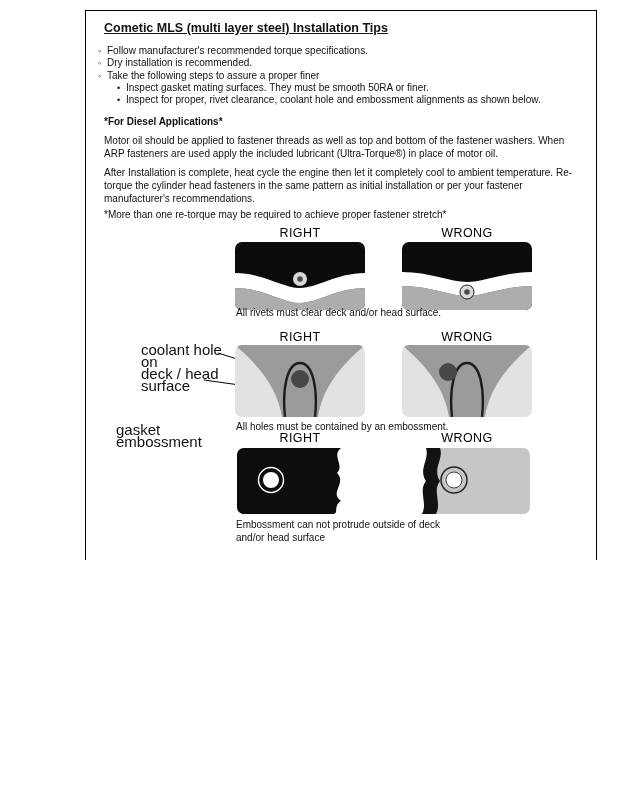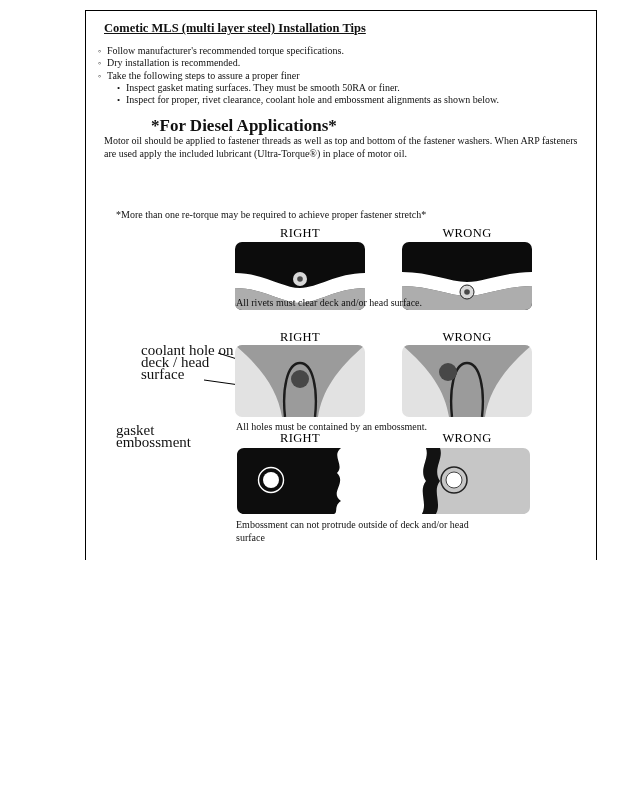--- a/index.html
+++ b/index.html
@@ -1,28 +1,28 @@
 <!DOCTYPE html>
 <html><head>
 <meta charset="utf-8">
 <style>
   html,body{margin:0;padding:0;background:#ffffff;}
   .page{position:relative;width:618px;height:560px;background:#ffffff;
-        font-family:Liberation Serif, serif;color:#111;overflow:hidden;}
+        font-family:Liberation Sans, sans-serif;color:#111;overflow:hidden;}
   .abs{position:absolute;}
   .frame{left:85px;top:10px;width:510px;height:761px;border:1.5px solid #000;}
   .title{left:104px;top:21px;font-size:12.5px;font-weight:bold;text-decoration:underline;white-space:nowrap;}
   .tips{left:98px;top:45px;width:488px;font-size:10px;line-height:12.3px;}
   .tip{display:flex;}
   .tip .mk{width:9px;flex:0 0 9px;font-size:9px;}
   .subtips{margin-left:19px;}
   .subtips .mk{font-size:9px;}
-  .h2{left:104px;top:116px;font-size:17px;font-weight:bold;margin-left:47px;}
+  .h2{left:104px;top:116px;font-size:10px;font-weight:bold;}
   .para{left:104px;width:480px;font-size:10px;line-height:13px;}
-  .p1{top:134px;} .p2{top:166px;} .note{top:208px;white-space:nowrap;margin-left:12px;}
+  .p1{top:134px;} .p2{top:166px;} .note{top:208px;white-space:nowrap;}
   .rwlabel{width:130px;text-align:center;font-size:12.5px;letter-spacing:.4px;color:#000000;}
   .col1{left:235px;} .col2{left:402px;}
   .dimg{width:130px;display:block;}
   .caption{left:236px;font-size:10px;line-height:13px;}
   .ann{font-size:15px;line-height:12px;white-space:pre-line;}
   .ann1{left:141px;top:344px;width:100px;}
   .ann2{left:116px;top:376px;width:100px;margin-top:48px;}
   .warranty{left:104px;top:573px;width:488px;}
   .warranty .whead{font-size:6.5px;font-weight:bold;margin:0 0 4px 0;}
   .warranty p{font-size:5.5px;line-height:6.8px;margin:0 0 5px 0;white-space:pre-line;}
@@ -58,20 +58,21 @@
       </div>
       <div class="tip">
         <span class="mk">•</span>
         <span>Inspect for proper, rivet clearance, coolant hole and embossment alignments as shown below.</span>
       </div>
     </div>
   </div>
 
   <div class="abs h2">*For Diesel Applications*</div>
   <div class="abs para p1">Motor oil should be applied to fastener threads as well as top and bottom of the fastener washers. When ARP fasteners are used apply the included lubricant (Ultra-Torque®) in place of motor oil.</div>
+  <div class="abs para p2">After Installation is complete, heat cycle the engine then let it completely cool to ambient temperature. Re-torque the cylinder head fasteners in the same pattern as initial installation or per your fastener manufacturer's recommendations.</div>
   <div class="abs para note">*More than one re-torque may be required to achieve proper fastener stretch*</div>
 
   <div class="abs rwlabel col1" style="top:226px">RIGHT</div>
   <div class="abs rwlabel col2" style="top:226px">WRONG</div>
 
   <div class="abs col1" style="top:242px">
     <svg class="dimg" width="130" height="68" viewBox="0 0 130 68">
       <defs>
           <clipPath id="c1a">
             <rect width="130" height="68" rx="7"></rect>
@@ -95,21 +96,21 @@
         </defs>
       <g clip-path="url(#c1b)">
         <rect width="130" height="68" fill="#0c0c0c"></rect>
         <path d="M0,44 C28,44 48,54 65,54 C82,54 102,44 130,44 L130,68 L0,68 Z" fill="#adadad"></path>
         <path d="M0,30 C28,30 48,40 65,40 C82,40 102,30 130,30 L130,44 C102,44 82,54 65,54 C48,54 28,44 0,44 Z" fill="#ffffff"></path>
         <circle cx="65" cy="50" r="7" fill="#d9d9d9" stroke="#222" stroke-width="1"></circle>
         <circle cx="65" cy="50" r="2.8" fill="#4a4a4a"></circle>
       </g>
     </svg>
   </div>
-  <div class="abs caption" style="top:296px">All rivets must clear deck and/or head surface.</div>
+  <div class="abs caption" style="top:306px">All rivets must clear deck and/or head surface.</div>
 
   <div class="abs rwlabel col1" style="top:330px">RIGHT</div>
   <div class="abs rwlabel col2" style="top:330px">WRONG</div>
 
   <div class="abs ann ann1">coolant hole on
 deck / head surface</div>
   <div class="abs ann ann2">gasket embossment</div>
   <svg class="abs" style="left:196px;top:347px" width="115" height="48" viewBox="0 0 115 48">
     <line x1="22" y1="6" x2="98" y2="30" stroke="#000" stroke-width="1"></line>
     <line x1="8" y1="33" x2="72" y2="42" stroke="#000" stroke-width="1"></line>

